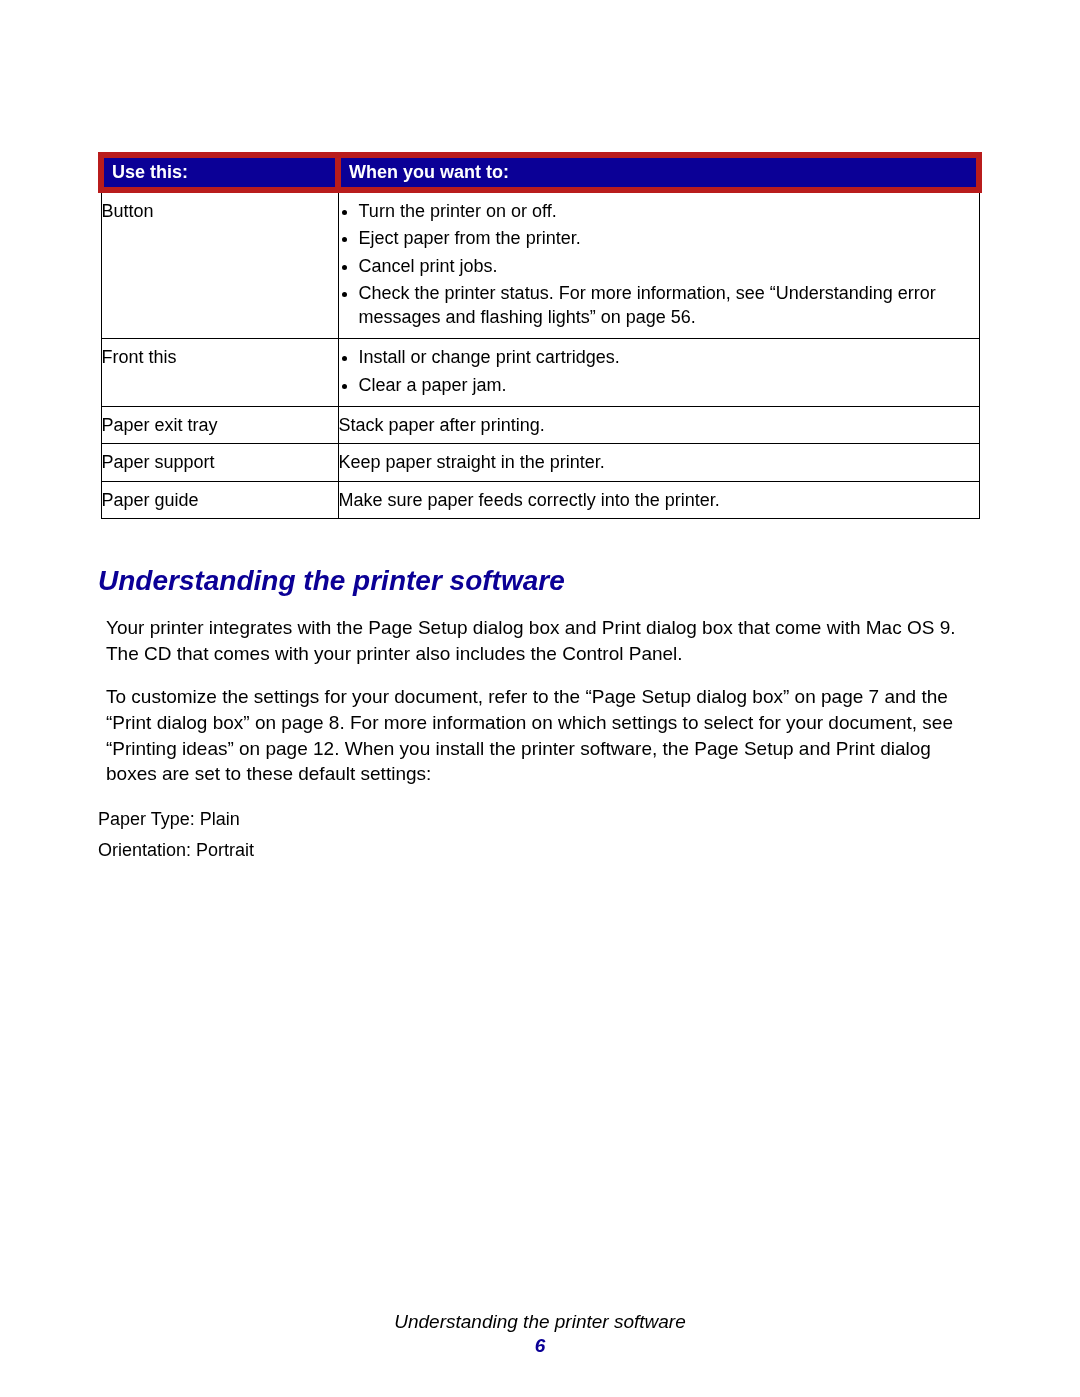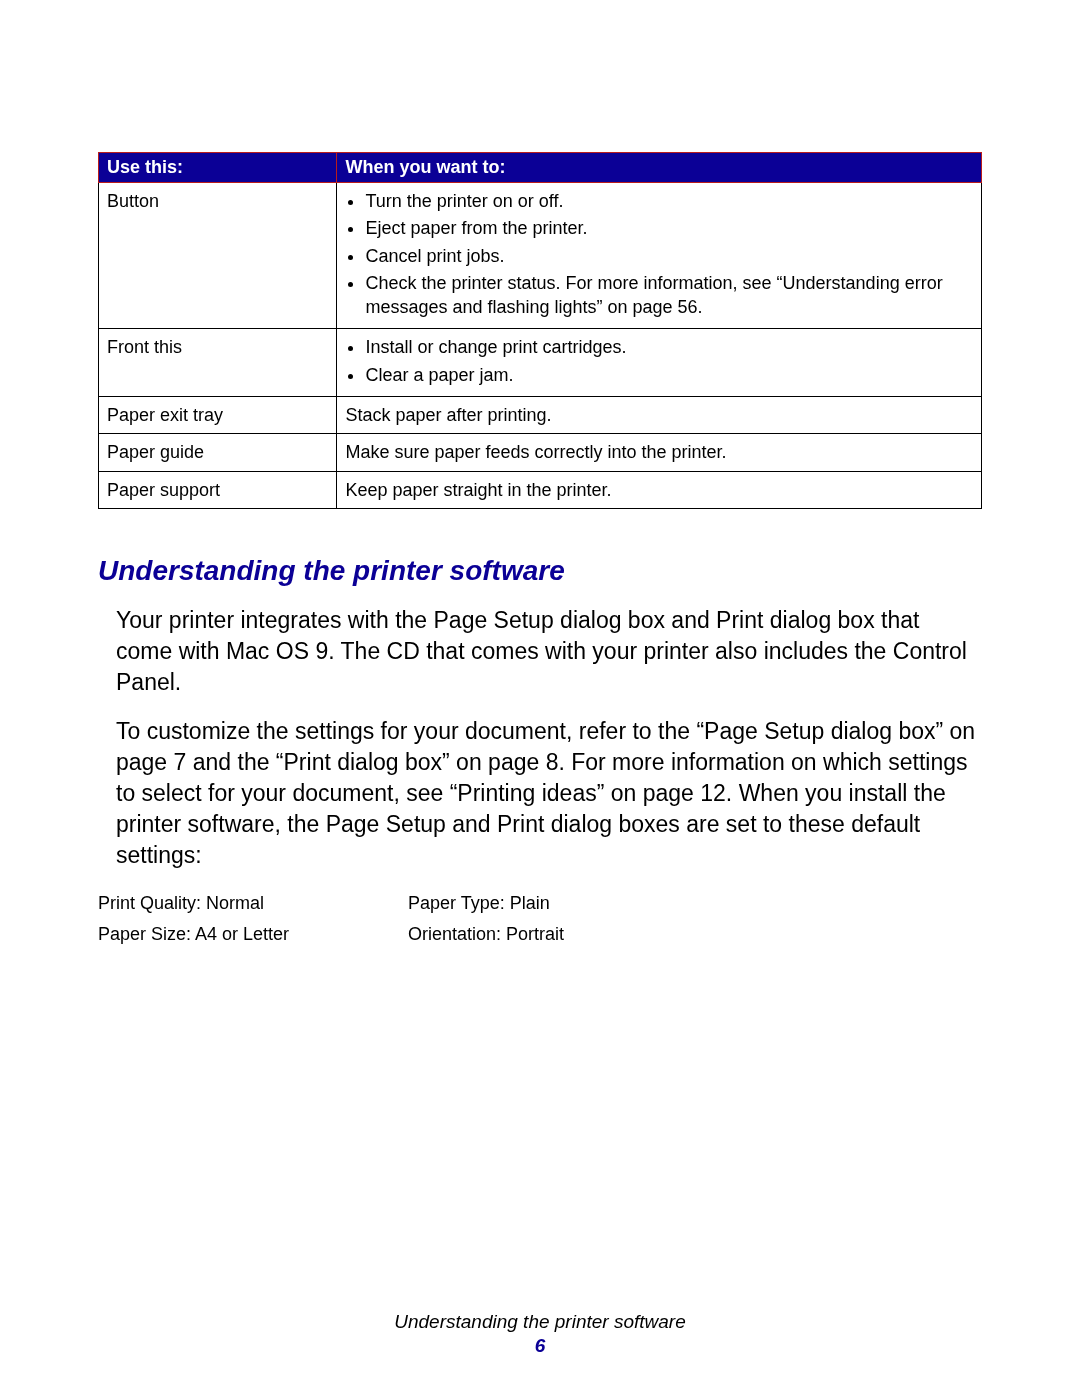--- a/index.html
+++ b/index.html
@@ -20,47 +20,47 @@
     border-collapse: collapse;
     width: 100%;
     font-size: 18px;
   }
   table.parts th {
     background: #0b0096;
     color: #ffffff;
     text-align: left;
     font-weight: bold;
     padding: 4px 8px;
-    border: 1px solid #b91c1c;
+    border: 6px solid #b91c1c;
   }
   table.parts td {
     border: 1px solid #000;
-    padding: 6px 8px;
+    padding: 6px 0;
     vertical-align: top;
     line-height: 1.35;
   }
   .col-left { width: 27%; }
   ul.bullets {
     margin: 0;
     padding: 0 0 0 20px;
   }
   ul.bullets li {
     margin: 0 0 3px 0;
   }
   h2.section {
     color: #0b0096;
     font-style: italic;
     font-weight: bold;
     font-size: 28px;
     margin: 46px 0 18px 0;
   }
   p.body {
-    font-size: 23px;
+    font-size: 19px;
     line-height: 1.35;
-    margin: 0 0 18px 18px;
+    margin: 0 0 18px 8px;
   }
   .defaults {
     display: flex;
     font-size: 18px;
     margin-top: 22px;
   }
   .defaults .colA { width: 310px; }
   .defaults .colB { }
   .defaults div > div { margin-bottom: 10px; }
   .footer {
@@ -111,40 +111,36 @@
             <li>Install or change print cartridges.</li>
             <li>Clear a paper jam.</li>
           </ul>
         </td>
       </tr>
       <tr>
         <td>Paper exit tray</td>
         <td>Stack paper after printing.</td>
       </tr>
       <tr>
+        <td>Paper support</td>
+        <td>Keep paper straight in the printer.</td>
+      </tr>
+      <tr>
         <td>Paper guide</td>
         <td>Make sure paper feeds correctly into the printer.</td>
-      </tr>
-      <tr>
-        <td>Paper support</td>
-        <td>Keep paper straight in the printer.</td>
       </tr>
     </tbody>
   </table>
 
   <h2 class="section">Understanding the printer software</h2>
 
   <p class="body">Your printer integrates with the Page Setup dialog box and Print dialog box that come with Mac OS 9. The CD that comes with your printer also includes the Control Panel.</p>
   <p class="body">To customize the settings for your document, refer to the “Page Setup dialog box” on page 7 and the “Print dialog box” on page 8. For more information on which settings to select for your document, see “Printing ideas” on page 12. When you install the printer software, the Page Setup and Print dialog boxes are set to these default settings:</p>
 
   <div class="defaults">
-    <div class="colA">
-      <div>Print Quality: Normal</div>
-      <div>Paper Size: A4 or Letter</div>
-    </div>
     <div class="colB">
       <div>Paper Type: Plain</div>
       <div>Orientation: Portrait</div>
     </div>
   </div>
 
 </div>
 
 <div class="footer">
   <span>Understanding the printer software</span>

